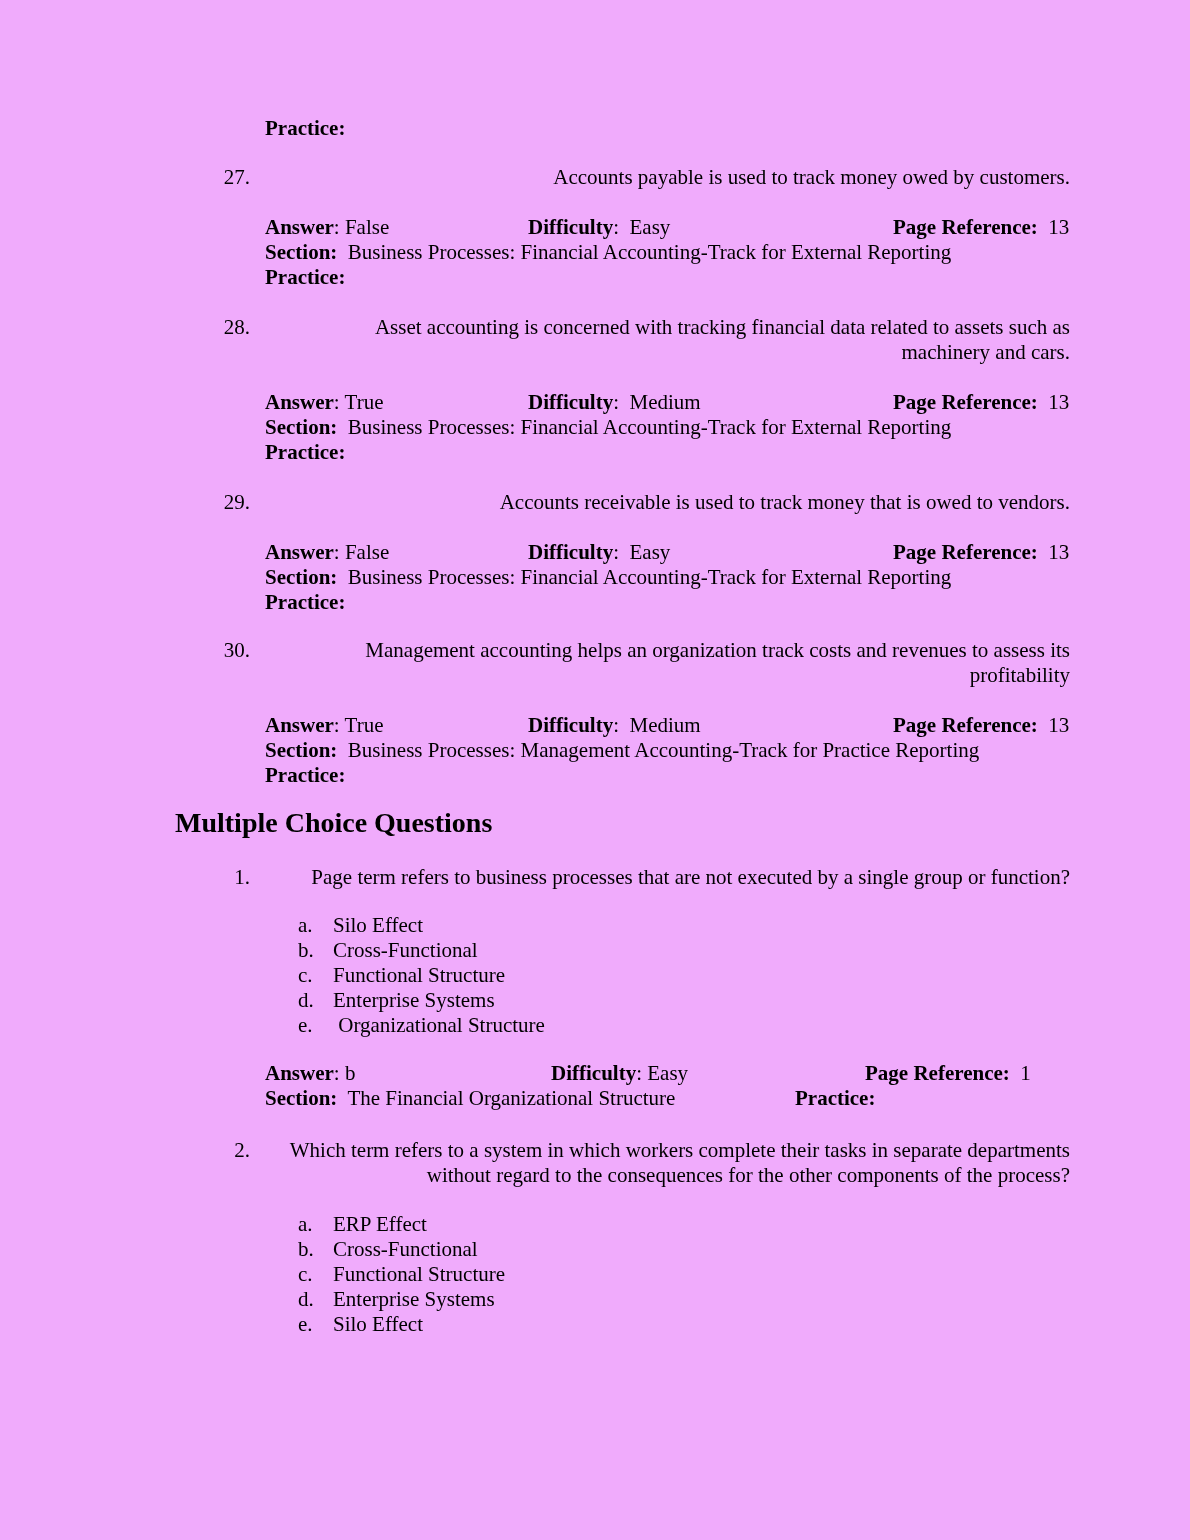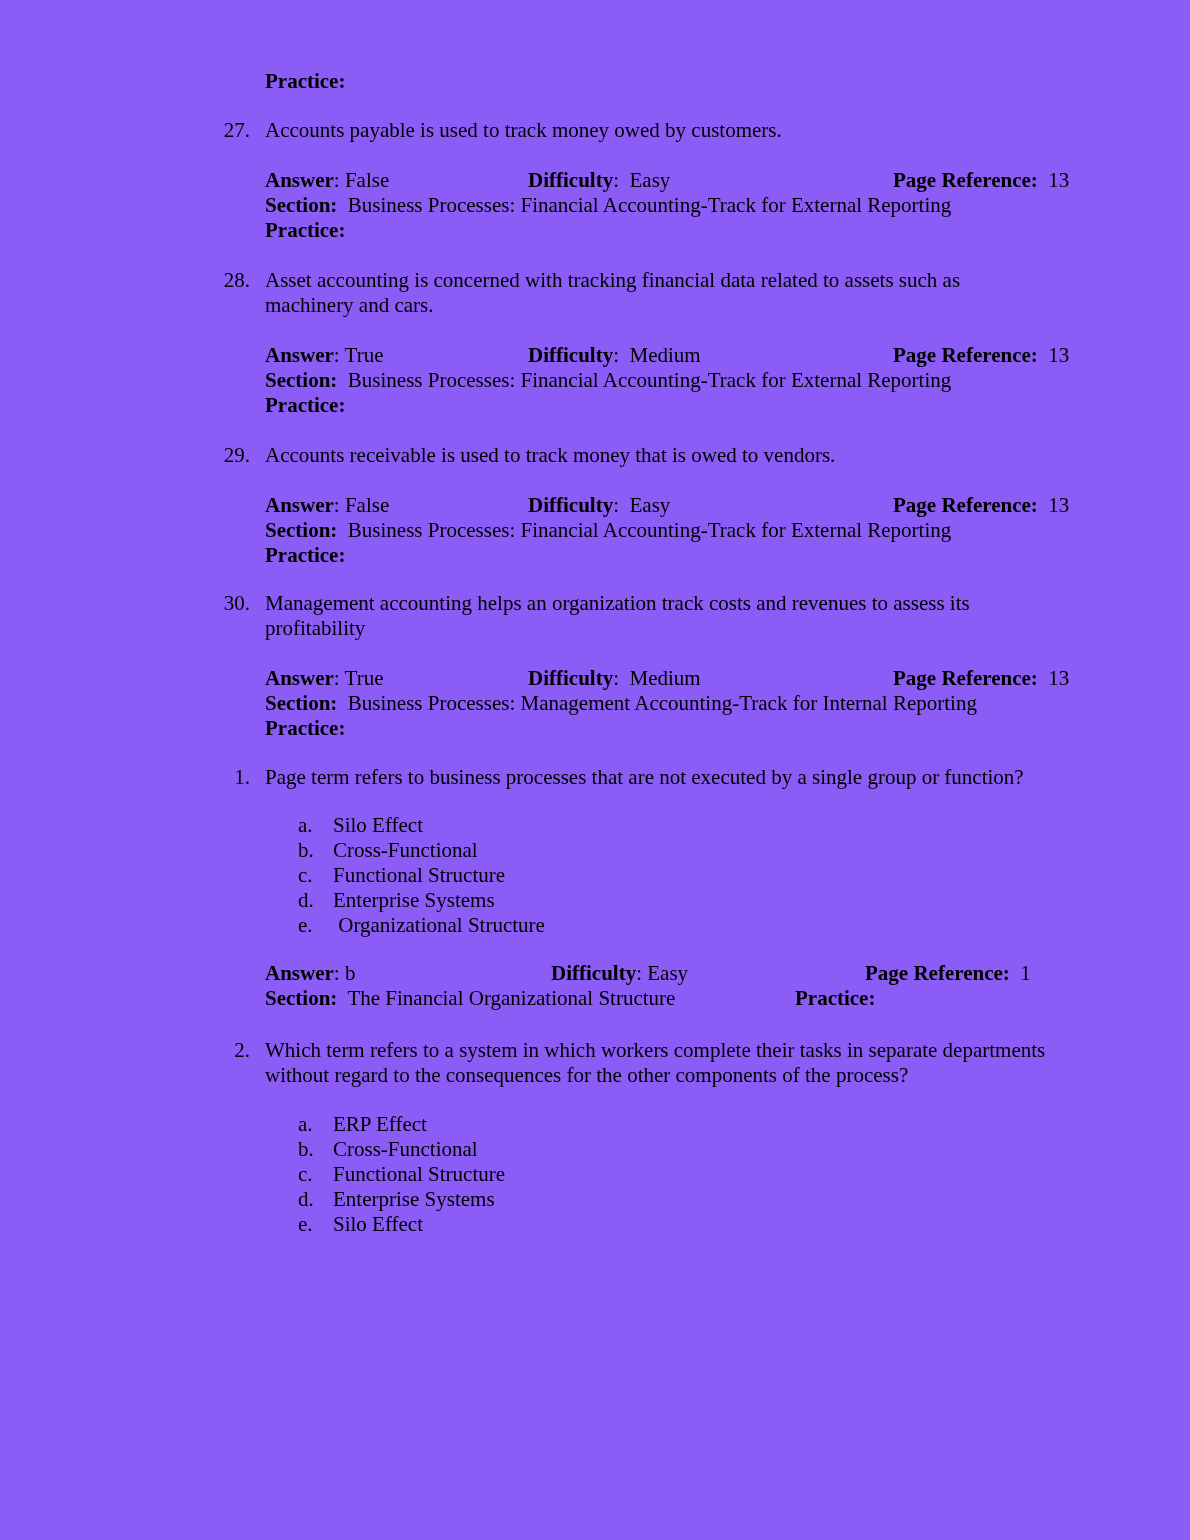--- a/index.html
+++ b/index.html
@@ -1,30 +1,30 @@
 <!DOCTYPE html>
 <html><head>
 <meta charset="utf-8">
 <style>
   html,body{margin:0;padding:0;background:#888;}
   .page{
-    width:1190px;height:1540px;background:#8b5cf6;color:#000000;
+    width:1190px;height:1540px;background:#f0abfc;color:#000000;
     font-family:"Liberation Serif","DejaVu Serif",serif;
     font-size:21px;line-height:25px;
     box-sizing:border-box;
-    padding:69px 120px 0 175px;
+    padding:116px 120px 0 175px;
     margin:0 auto;position:relative;overflow:hidden;
   }
   .pre{white-space:pre;}
   b{font-weight:bold;}
   
   .q-row{display:flex;margin-left:43px;margin-top:25px;}
   .q-num{flex:none;width:32px;text-align:right;margin-right:15px;}
   .q-text{flex:1;}
-  .q-text div{display:block;}
+  .q-text div{display:block;text-align:right;}
   
   .ans-block{margin-left:90px;margin-top:25px;}
   .meta-row{position:relative;height:25px;}
   .col{position:absolute;top:0;white-space:pre;}
   .col-a{left:0;}
   .col-d{left:263px;}
   .col-d-mc{left:286px;}
   .col-p{left:628px;}
   .col-p-mc{left:600px;}
   .sec-row{position:relative;}
@@ -114,25 +114,26 @@
         <div>Management accounting helps an organization track costs and revenues to assess its</div>
         <div>profitability</div>
       </div>
     </div>
     <div class="ans-block">
       <div class="meta-row">
         <span class="col col-a"><b>Answer</b><span class="pre">: </span><span>True</span></span>
         <span class="col col-d"><b>Difficulty</b><span class="pre">:  </span><span>Medium</span></span>
         <span class="col col-p"><b>Page Reference:</b><span class="pre">  </span><span>13</span></span>
       </div>
-      <div class="sec-row"><b>Section:</b><span class="pre">  </span><span>Business Processes: Management Accounting-Track for Internal Reporting</span></div>
-      <div><b>Practice:</b></div>
-    </div>
-  </section>
-
+      <div class="sec-row"><b>Section:</b><span class="pre">  </span><span>Business Processes: Management Accounting-Track for Practice Reporting</span></div>
+      <div><b>Practice:</b></div>
+    </div>
+  </section>
+
+  <h1 class="mc-heading">Multiple Choice Questions</h1>
 
   <section>
     <div class="q-row mt24">
       <span class="q-num">1.</span>
       <div class="q-text">
         <div>Page term refers to business processes that are not executed by a single group or function?</div>
       </div>
     </div>
     <div class="opts">
       <div class="opt-row">

